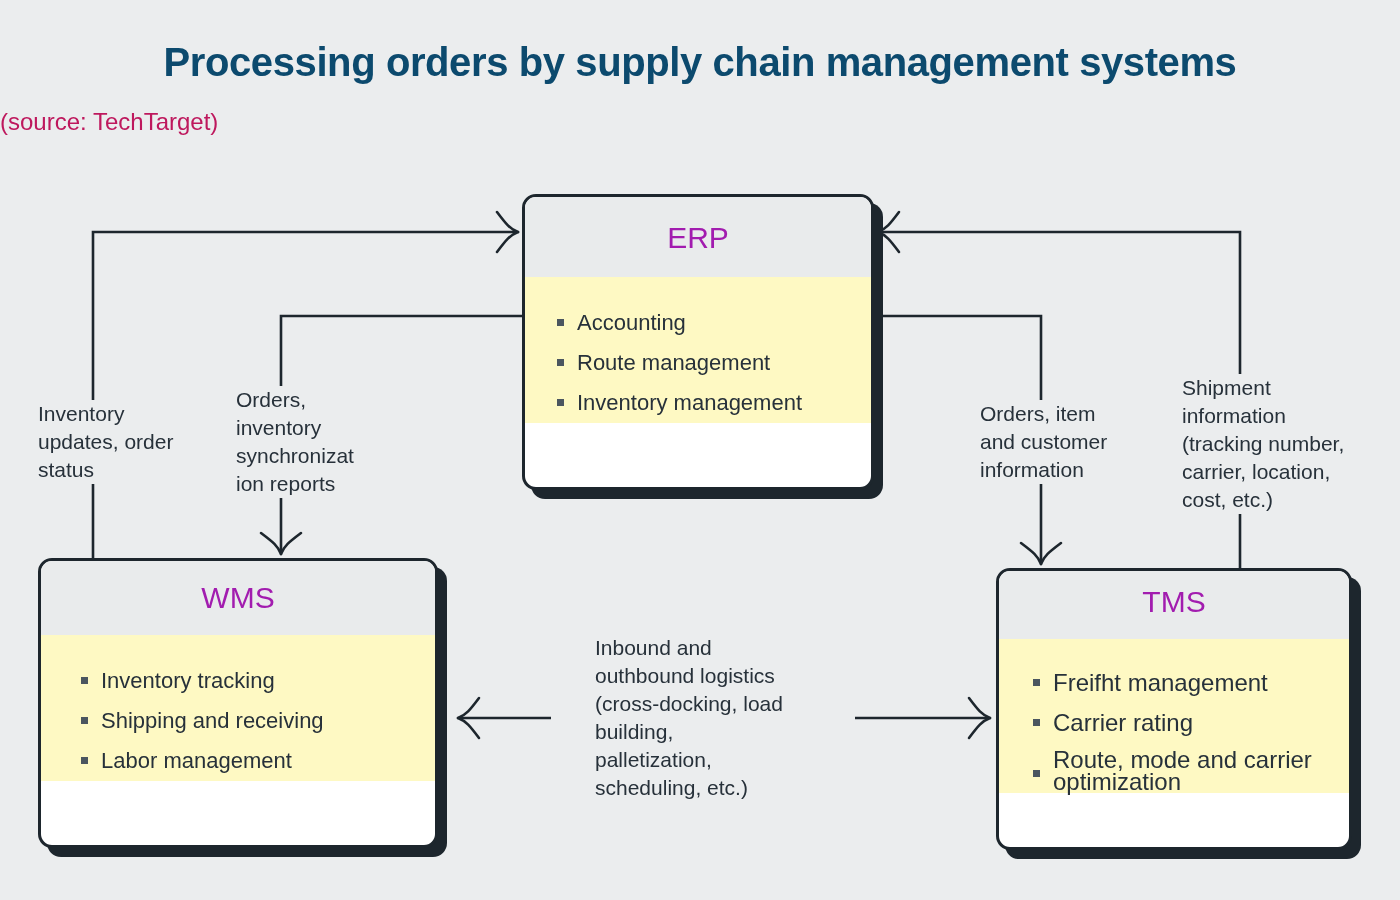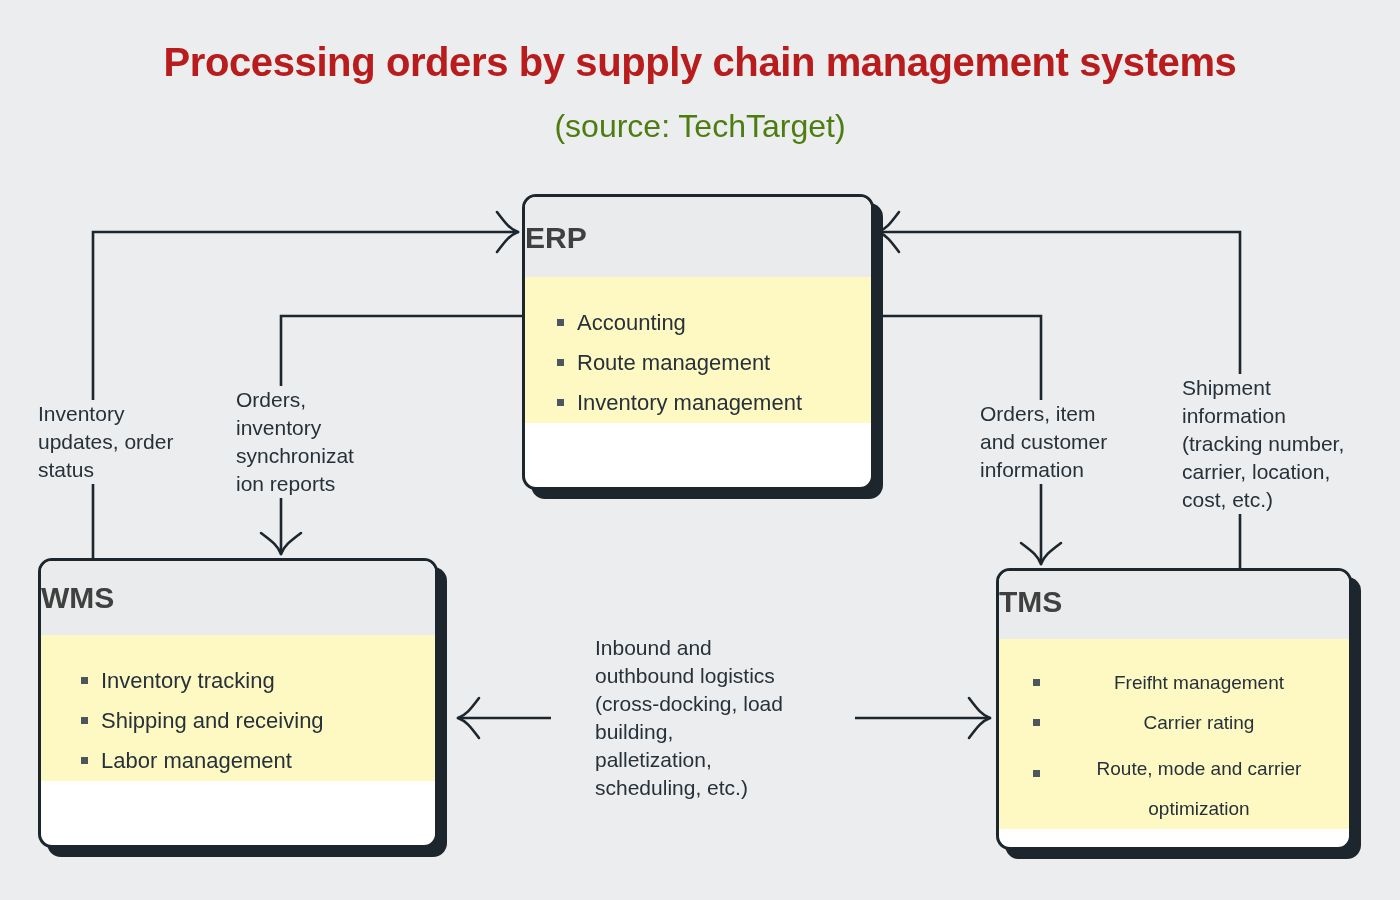--- a/index.html
+++ b/index.html
@@ -23,49 +23,49 @@
   
   .title {
     position: absolute;
     left: 0;
     top: 40px;
     width: 1400px;
     text-align: center;
     font-size: 40px;
     font-weight: bold;
     letter-spacing: -0.4px;
-    color: #b91c1c;
+    color: #0c4a6e;
   }
   .subtitle {
     position: absolute;
     left: 0;
     top: 108px;
     width: 1400px;
-    text-align: center;
-    font-size: 32px;
+    text-align: left;
+    font-size: 24px;
     font-weight: normal;
-    color: #4d7c0f;
+    color: #be185d;
   }
 
   
   .node {
     position: absolute;
     box-sizing: border-box;
     background: #ffffff;
     border: 3px solid #1d262d;
     border-radius: 14px;
     box-shadow: 9px 9px 0 0 #1d262d;
     overflow: hidden;
     z-index: 3;
   }
   .node-head {
     background: #e9ebec;
-    text-align: left;
-    font-weight: bold;
-    color: #404040;
+    text-align: center;
+    font-weight: normal;
+    color: #a21caf;
     line-height: 1;
   }
   .node-body {
     background: #fef9c3;
   }
   .node-body ul {
     list-style: none;
     margin: 0;
     padding: 0;
   }
@@ -95,23 +95,23 @@
   #node-wms { left: 38px; top: 558px; width: 400px; height: 290px; }
   #node-wms .node-head { font-size: 30px; padding: 22px 0 22px; }
   #node-wms .node-body { padding: 26px 0 0 38px; }
   #node-wms .node-body li { font-size: 22px; line-height: 40px; }
   #node-wms .node-body li::before { top: 16px; }
 
   
   #node-tms { left: 996px; top: 568px; width: 356px; height: 282px; }
   #node-tms .node-head { font-size: 30px; padding: 16px 0 22px; }
   #node-tms .node-body { padding: 24px 0 0 32px; }
-  #node-tms .node-body li { font-size: 19px; line-height: 40px; padding-right: 4px; text-align: center; }
+  #node-tms .node-body li { font-size: 24px; line-height: 40px; padding-right: 4px; }
   #node-tms .node-body li::before { top: 16px; }
-  #node-tms .node-body li.two-line { line-height: 40px; padding-top: 6px; }
+  #node-tms .node-body li.two-line { line-height: 22px; padding-top: 6px; }
   #node-tms .node-body li.two-line::before { top: 27px; }
 
   
   .edge-label {
     position: absolute;
     font-size: 21px;
     line-height: 28px;
     color: #27313a;
     z-index: 4;
     background: #ebedee;

